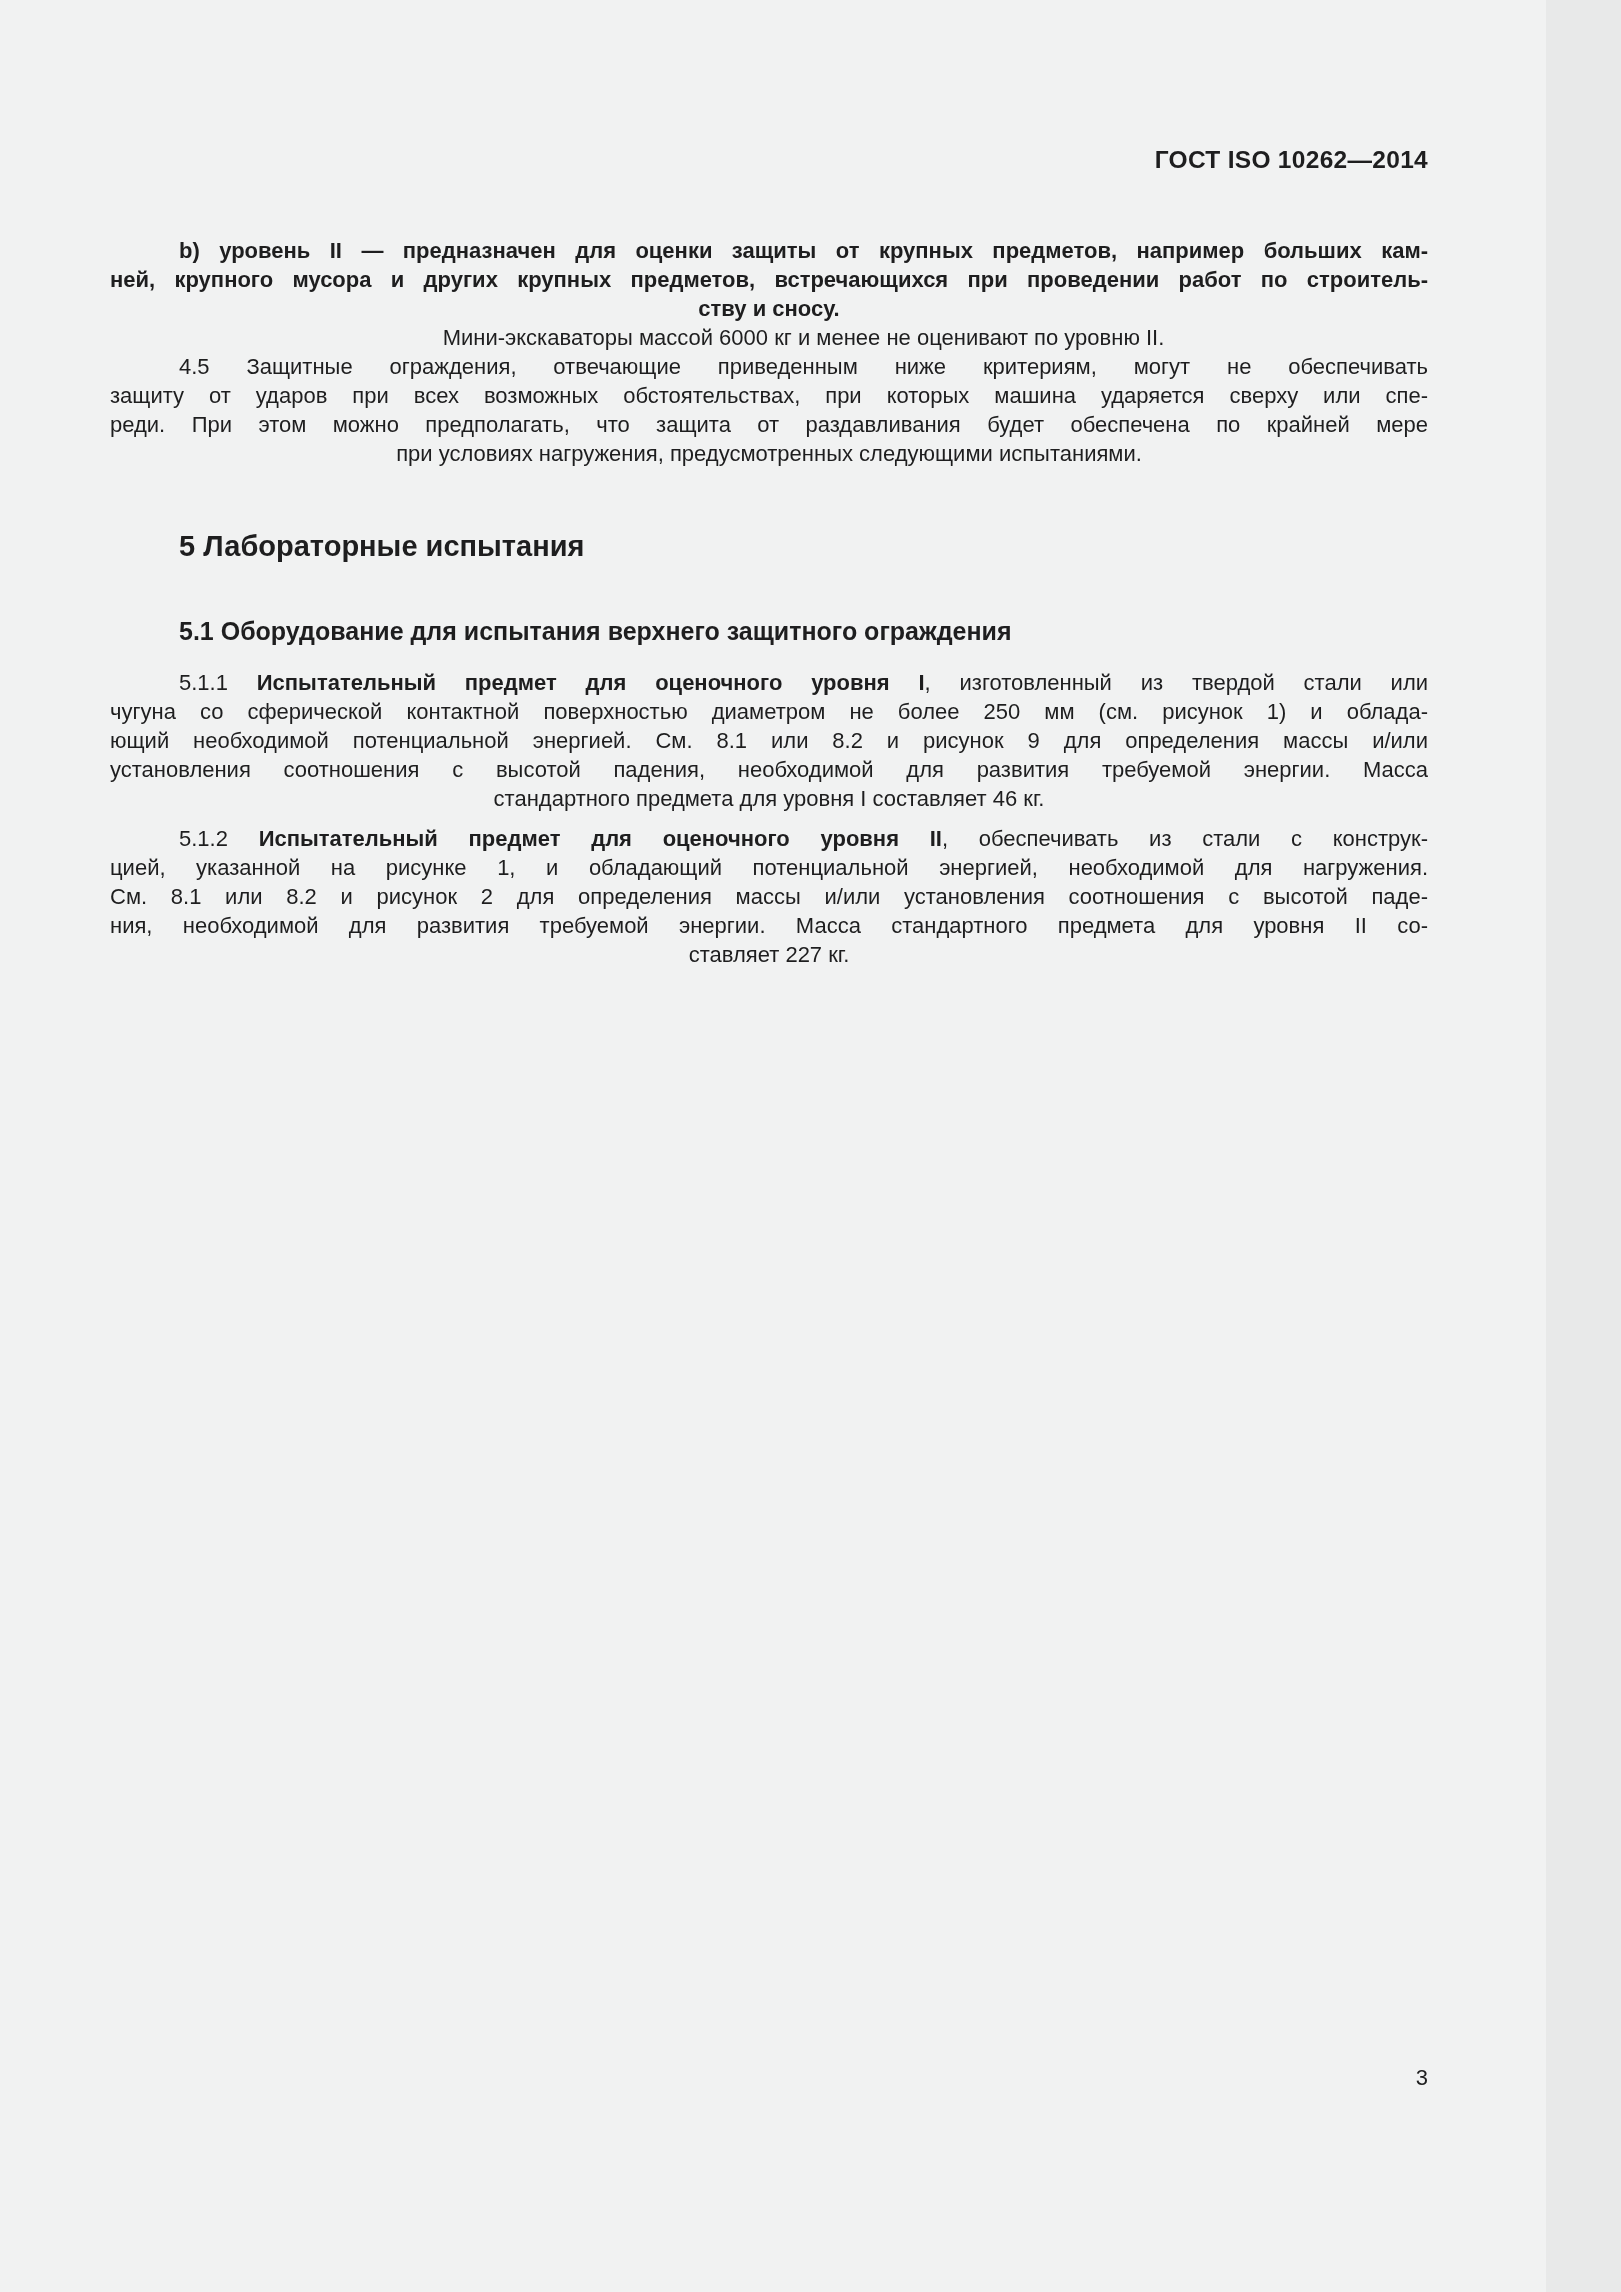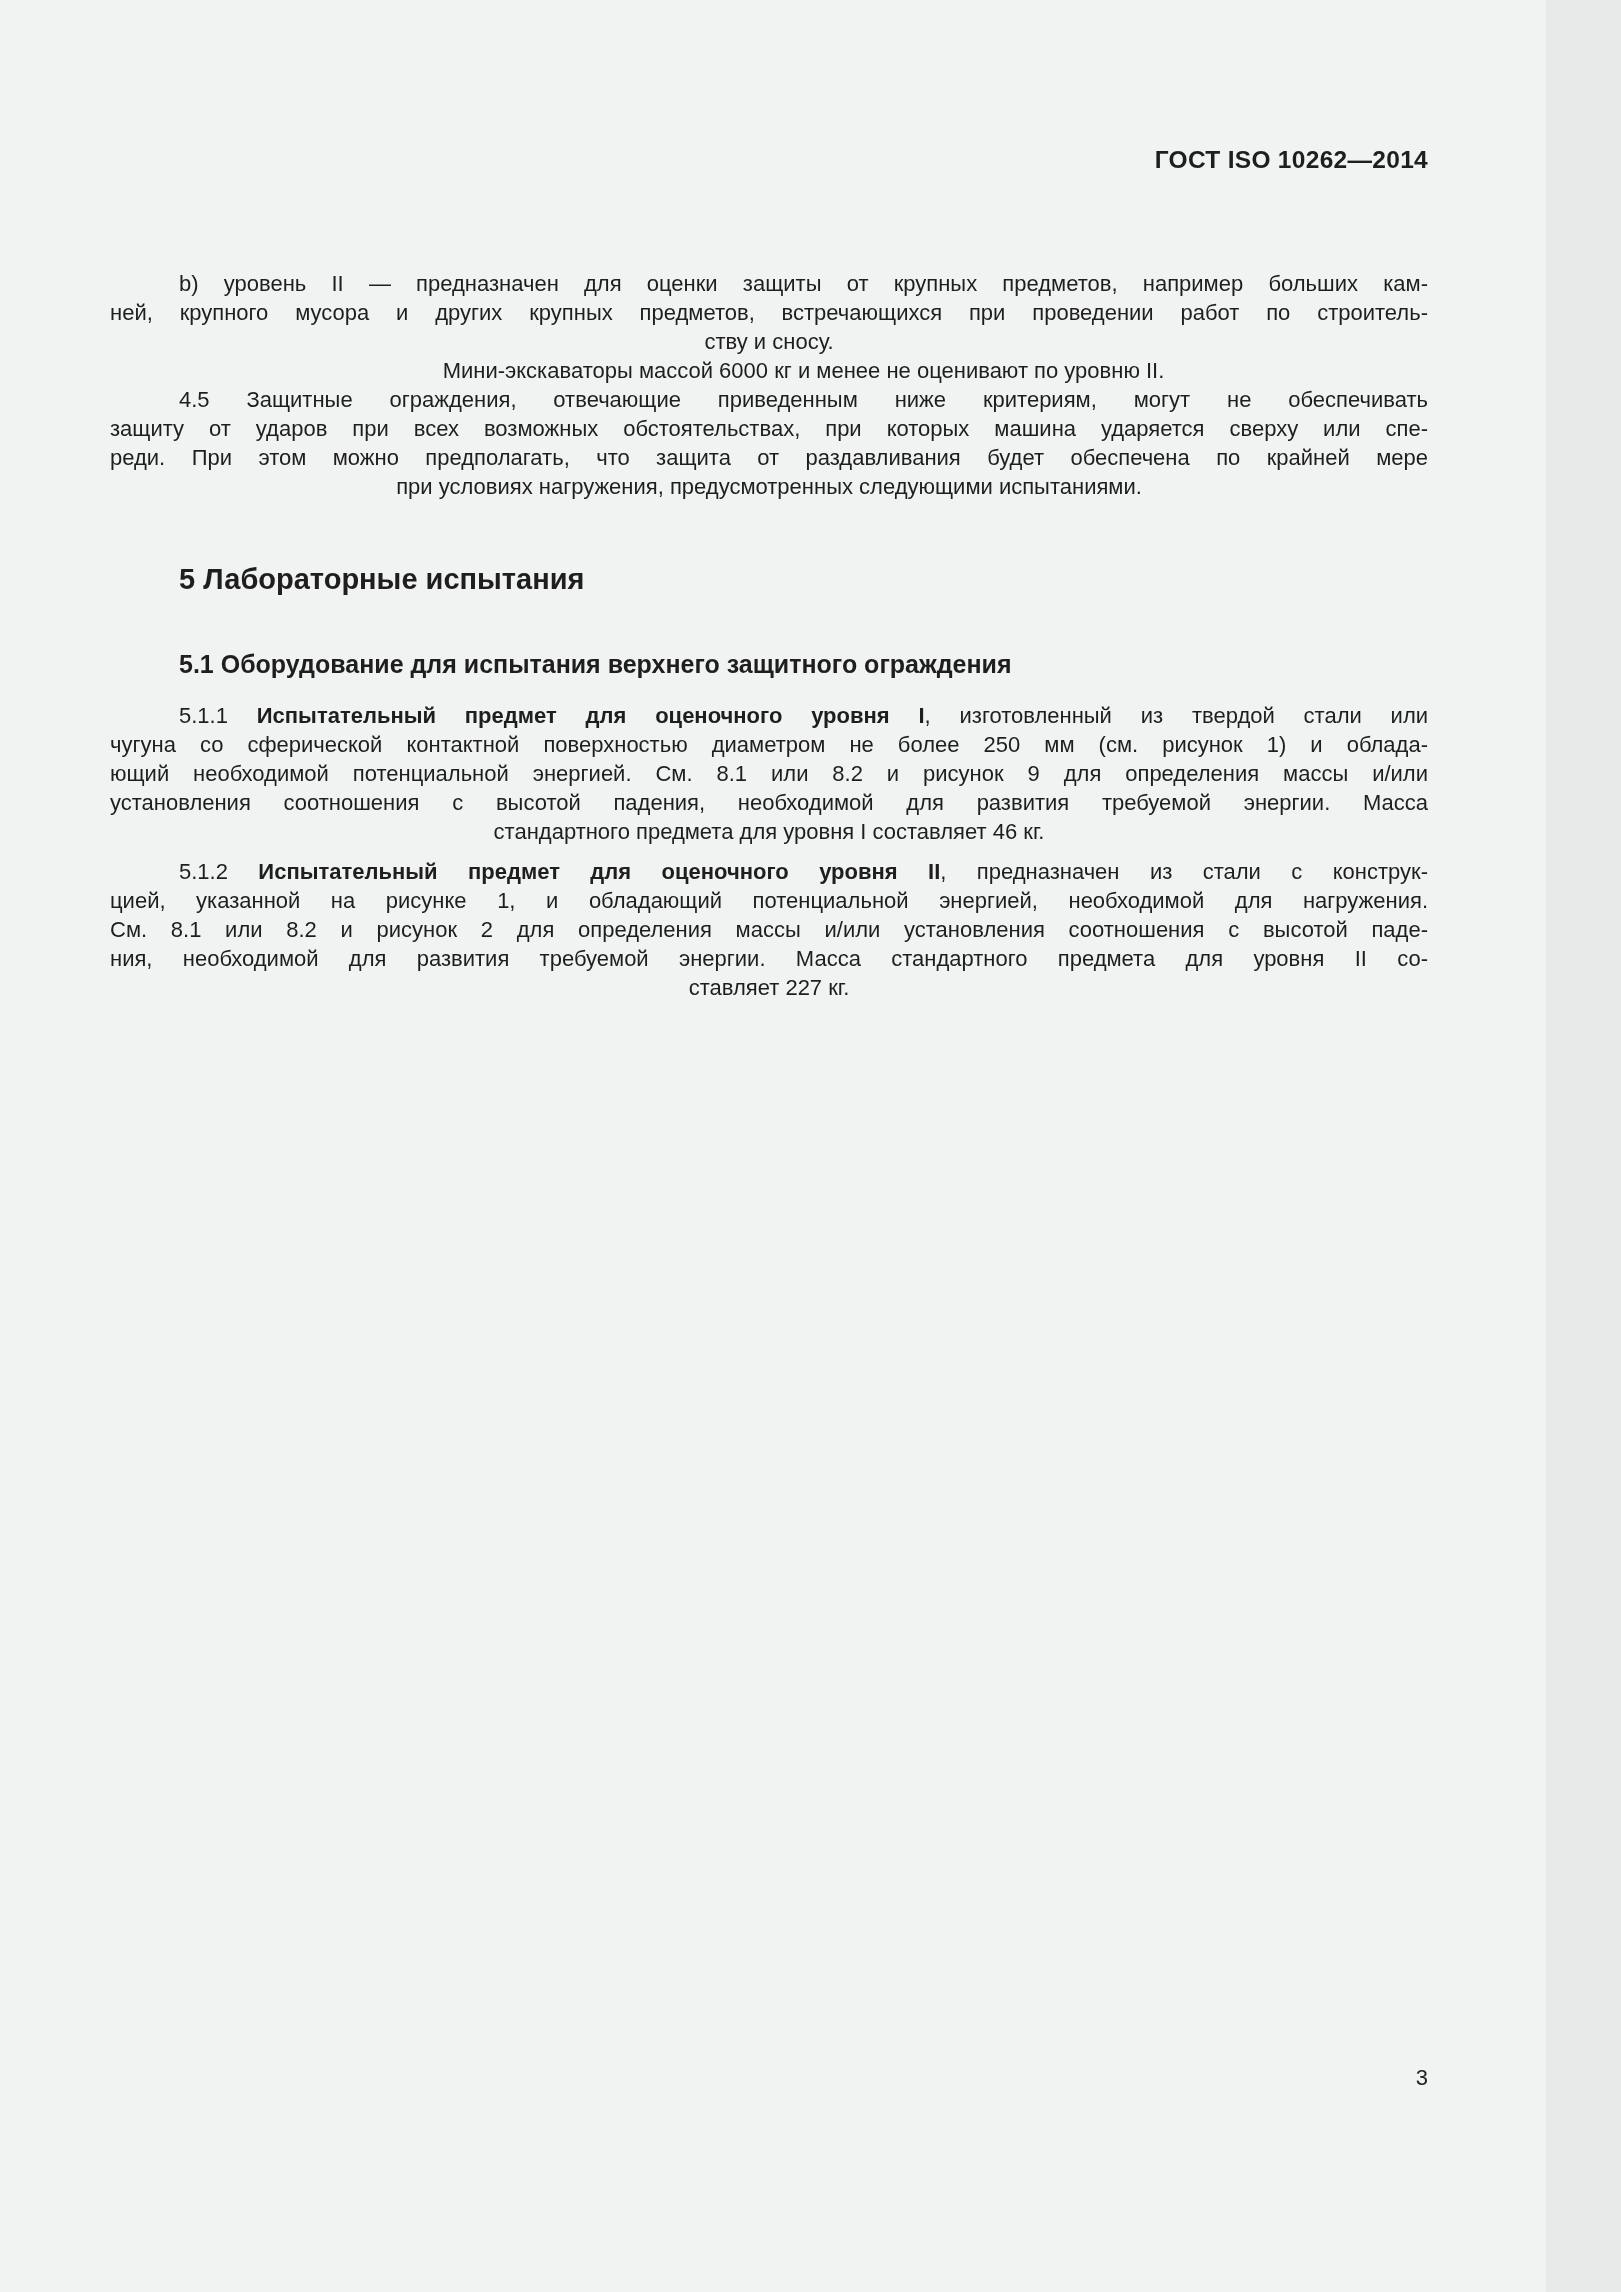--- a/index.html
+++ b/index.html
@@ -22,21 +22,21 @@
     font-weight: bold;
     font-size: 24.5px;
     line-height: 25.5px;
     text-align: right;
     letter-spacing: 0.3px;
   }
   .para { font-size: 22px; line-height: 29px; }
   .line { height: 29px; overflow: hidden; text-align: center; }
   .line.fill { text-align: justify; text-align-last: justify; }
   .line.indent { text-indent: 69px; }
-  .p1 { margin-top: 96px; }
+  .p1 { margin-top: 63px; font-weight: bold; }
   .p2, .p3 { margin-top: 0; }
   .h1 {
     margin: 62px 0 12px 0;
     font-size: 29px;
     line-height: 33px;
     font-weight: bold;
     text-indent: 69px;
   }
   .h2 {
     margin: 55px 0 0 0;
@@ -81,21 +81,21 @@
     <div class="h1">5 Лабораторные испытания</div>
     <div class="h2">5.1 Оборудование для испытания верхнего защитного ограждения</div>
     <div class="para p4">
         <div class="line indent fill"><span>5.1.1 </span><b>Испытательный предмет для оценочного уровня I</b><span>, изготовленный из твердой стали или</span></div>
         <div class="line fill"><span>чугуна со сферической контактной поверхностью диаметром не более 250 мм (см. рисунок 1) и облада-</span></div>
         <div class="line fill"><span>ющий необходимой потенциальной энергией. См. 8.1 или 8.2 и рисунок 9 для определения массы и/или</span></div>
         <div class="line fill"><span>установления соотношения с высотой падения, необходимой для развития требуемой энергии. Масса</span></div>
         <div class="line"><span>стандартного предмета для уровня I составляет 46 кг.</span></div>
       </div>
     <div class="para p5">
-        <div class="line indent fill"><span>5.1.2 </span><b>Испытательный предмет для оценочного уровня II</b><span>, предназначен из стали с конструк-</span></div>
+        <div class="line indent fill"><span>5.1.2 </span><b>Испытательный предмет для оценочного уровня II</b><span>, обеспечивать из стали с конструк-</span></div>
         <div class="line fill"><span>цией, указанной на рисунке 1, и обладающий потенциальной энергией, необходимой для нагружения.</span></div>
         <div class="line fill"><span>См. 8.1 или 8.2 и рисунок 2 для определения массы и/или установления соотношения с высотой паде-</span></div>
         <div class="line fill"><span>ния, необходимой для развития требуемой энергии. Масса стандартного предмета для уровня II со-</span></div>
         <div class="line"><span>ставляет 227 кг.</span></div>
       </div>
   </div>
   <div class="page-number">3</div>
 </div>
 
 

